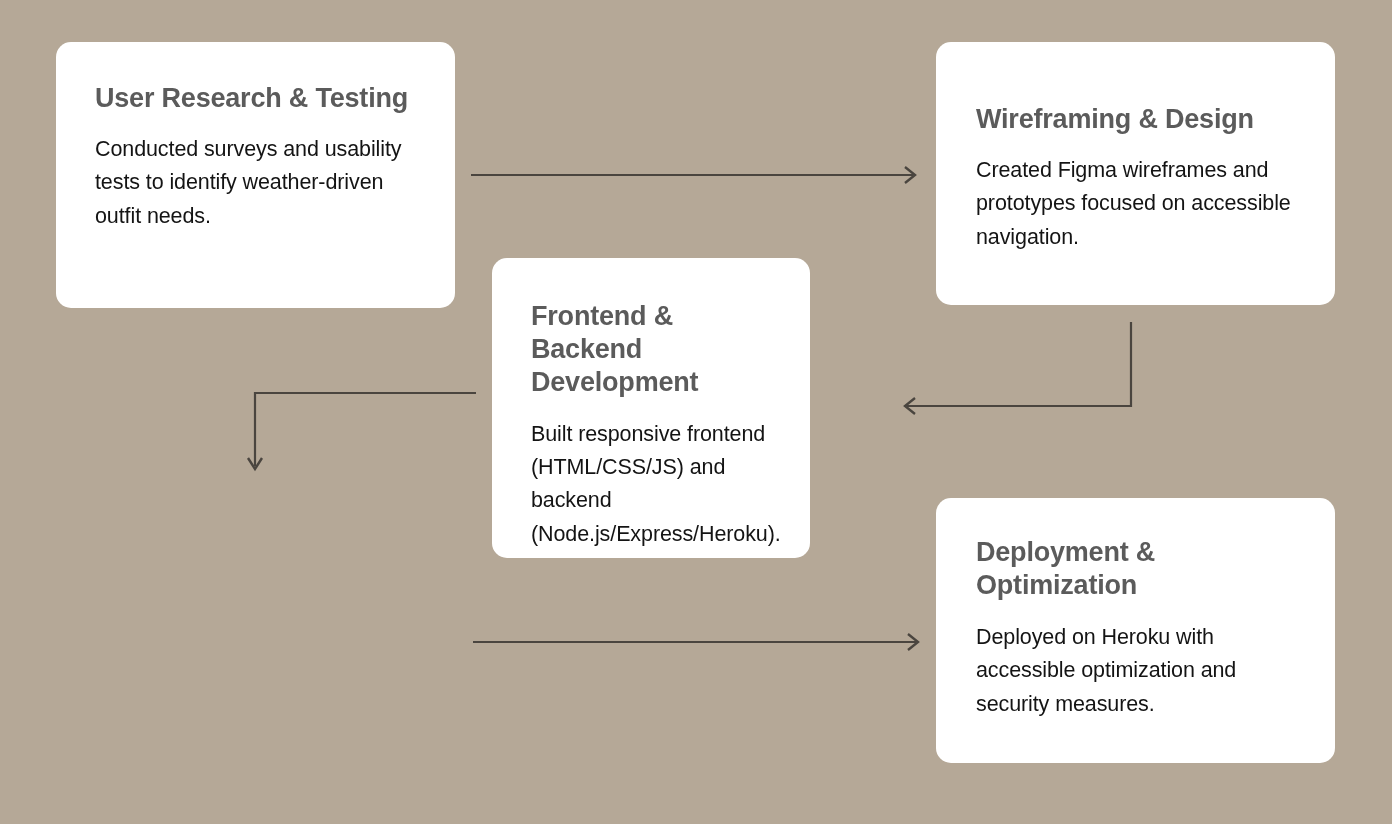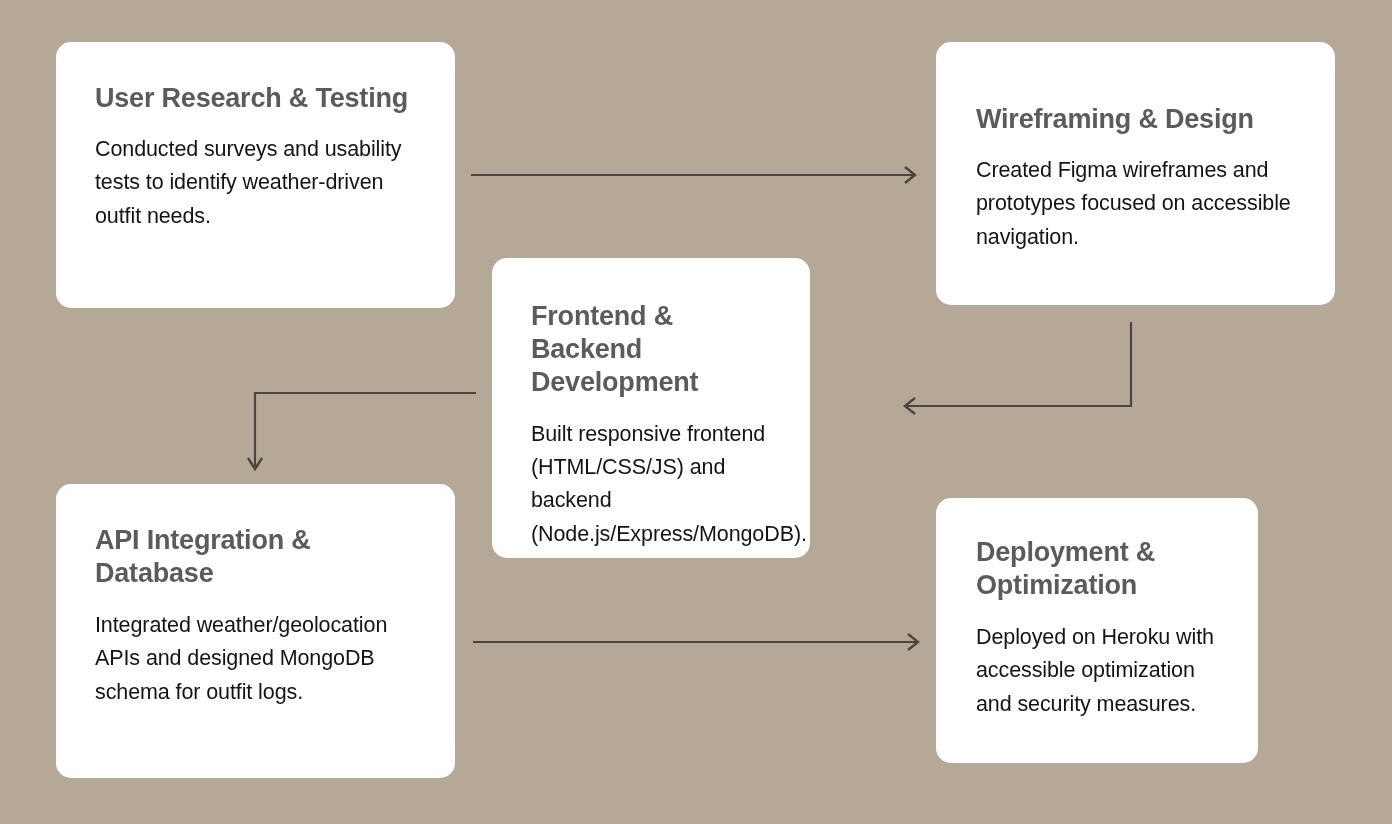--- a/index.html
+++ b/index.html
@@ -62,21 +62,21 @@
   #card-development .inner { padding: 42px 30px 0 39px; }
   #card-development .card-body { margin-top: 19px; }
 
   #card-api {
     left: 56px;  top: 484px; width: 399px; height: 294px;
   }
   #card-api .inner { padding: 40px 24px 0 39px; }
   #card-api .card-body { margin-top: 19px; }
 
   #card-deployment {
-    left: 936px; top: 498px; width: 322px; height: 265px;
+    left: 936px; top: 498px; width: 399px; height: 265px;
   }
   #card-deployment .inner { padding: 38px 30px 0 40px; }
   #card-deployment .card-body { margin-top: 19px; }
 
   .connectors {
     position: absolute;
     left: 0; top: 0;
     width: 1392px;
     height: 824px;
     pointer-events: none;
@@ -123,30 +123,24 @@
   <div class="card" id="card-user-research" style="background: rgb(255, 255, 255);">
     <div class="inner">
       <h2 class="card-title" style="color: rgb(91, 91, 91);">User Research &amp; Testing</h2>
       <p class="card-body" style="color: rgb(20, 20, 20);">Conducted surveys and usability tests to identify weather-driven outfit needs.</p>
     </div>
   </div>
 
   <div class="card" id="card-development" style="background: rgb(255, 255, 255);">
     <div class="inner">
       <h2 class="card-title" style="color: rgb(91, 91, 91);">Frontend &amp; Backend Development</h2>
-      <p class="card-body" style="color: rgb(20, 20, 20);">Built responsive frontend (HTML/CSS/JS) and backend (Node.js/Express/MongoDB).</p>
+      <p class="card-body" style="color: rgb(20, 20, 20);">Built responsive frontend (HTML/CSS/JS) and backend (Node.js/Express/Heroku).</p>
     </div>
   </div>
 
-  <div class="card" id="card-api" style="background: rgb(255, 255, 255);">
-    <div class="inner">
-      <h2 class="card-title" style="color: rgb(91, 91, 91);">API Integration &amp; Database</h2>
-      <p class="card-body" style="color: rgb(20, 20, 20);">Integrated weather/geolocation APIs and designed MongoDB schema for outfit logs.</p>
-    </div>
-  </div>
 
   <div class="card" id="card-deployment" style="background: rgb(255, 255, 255);">
     <div class="inner">
       <h2 class="card-title" style="color: rgb(91, 91, 91);">Deployment &amp; Optimization</h2>
       <p class="card-body" style="color: rgb(20, 20, 20);">Deployed on Heroku with accessible optimization and security measures.</p>
     </div>
   </div>
 
 </div>
 

